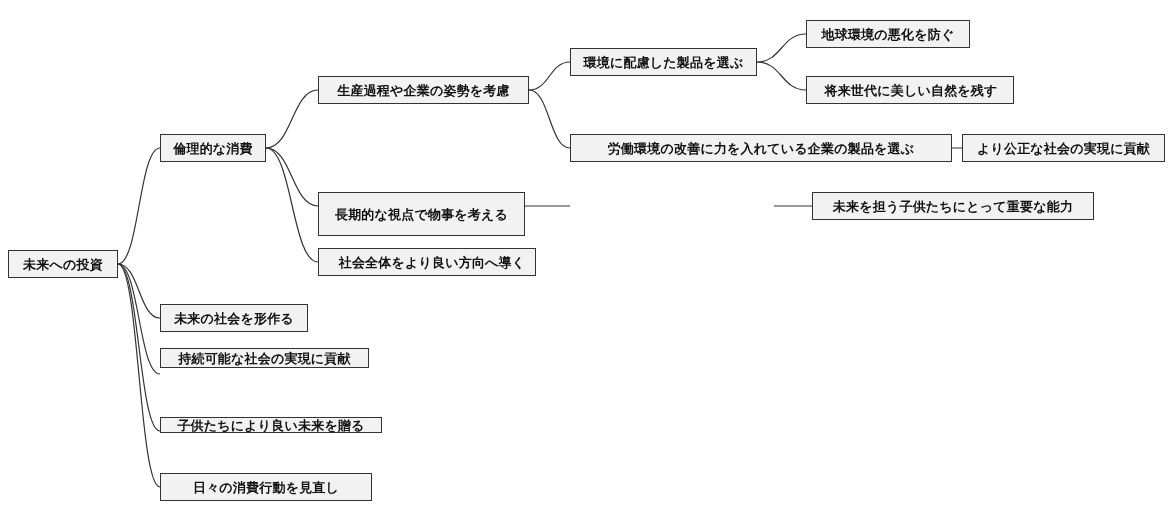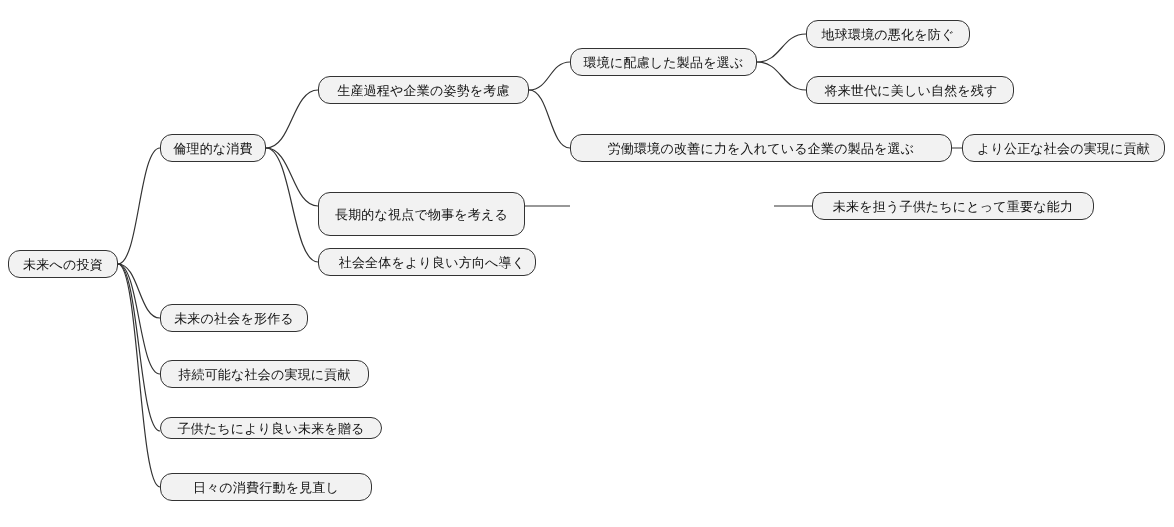--- a/index.html
+++ b/index.html
@@ -21,30 +21,31 @@
     top: 0;
     width: 1174px;
     height: 527px;
     pointer-events: none;
   }
   .node {
     position: absolute;
     box-sizing: border-box;
     background: #f2f2f2;
     border: 1px solid #333333;
-    border-radius: 12px;
+    border-radius: 0;
     color: #111111;
     font-size: 13px;
     line-height: 1;
     display: flex;
     align-items: center;
     justify-content: center;
     white-space: nowrap;
     padding: 0 10px;
     letter-spacing: 0.2px;
+    font-weight: bold;
   }
 </style>
 </head>
 <body>
 
 <div id="canvas">
   <svg id="edges" viewBox="0 0 1174 527">
       <path d="M 118 264 C 139 264, 139 148, 160 148" fill="none" stroke="#333333" stroke-width="1.2"></path>
       <path d="M 118 264 C 139 264, 139 318, 160 318" fill="none" stroke="#333333" stroke-width="1.2"></path>
       <path d="M 118 264 C 139 264, 139 374, 160 374" fill="none" stroke="#333333" stroke-width="1.2"></path>
@@ -57,22 +58,22 @@
       <path d="M 529 90 C 549.5 90, 549.5 148, 570 148" fill="none" stroke="#333333" stroke-width="1.2"></path>
       <path d="M 757 62 C 781.5 62, 781.5 34, 806 34" fill="none" stroke="#333333" stroke-width="1.2"></path>
       <path d="M 757 62 C 781.5 62, 781.5 90, 806 90" fill="none" stroke="#333333" stroke-width="1.2"></path>
       <path d="M 952 148 C 970 148, 944 148, 962 148" fill="none" stroke="#333333" stroke-width="1.2"></path>
       <path d="M 525 206 C 547.5 206, 547.5 206, 570 206" fill="none" stroke="#333333" stroke-width="1.2"></path>
       <path d="M 774 206 C 793 206, 793 206, 812 206" fill="none" stroke="#333333" stroke-width="1.2"></path>
     </svg>
 <div class="node" style="left: 8px; top: 250px; width: 110px; height: 28px; background: rgb(242, 242, 242); border-color: rgb(51, 51, 51); color: rgb(17, 17, 17);">未来への投資</div>
     <div class="node" style="left: 160px; top: 134px; width: 106px; height: 28px; background: rgb(242, 242, 242); border-color: rgb(51, 51, 51); color: rgb(17, 17, 17);">倫理的な消費</div>
     <div class="node" style="left: 160px; top: 304px; width: 148px; height: 28px; background: rgb(242, 242, 242); border-color: rgb(51, 51, 51); color: rgb(17, 17, 17);">未来の社会を形作る</div>
-    <div class="node" style="left: 160px; top: 360px; width: 209px; height: 28px; background: rgb(242, 242, 242); border-color: rgb(51, 51, 51); color: rgb(17, 17, 17);">持続可能な社会の実現に貢献</div>
-    <div class="node" style="left: 160px; top: 417px; width: 222px; height: 22px; background: rgb(242, 242, 242); border-color: rgb(51, 51, 51); color: rgb(17, 17, 17);">子供たちにより良い未来を贈る</div>
+    <div class="node" style="left: 160px; top: 348px; width: 209px; height: 20px; background: rgb(242, 242, 242); border-color: rgb(51, 51, 51); color: rgb(17, 17, 17);">持続可能な社会の実現に貢献</div>
+    <div class="node" style="left: 160px; top: 417px; width: 222px; height: 16px; background: rgb(242, 242, 242); border-color: rgb(51, 51, 51); color: rgb(17, 17, 17);">子供たちにより良い未来を贈る</div>
     <div class="node" style="left: 160px; top: 473px; width: 212px; height: 28px; background: rgb(242, 242, 242); border-color: rgb(51, 51, 51); color: rgb(17, 17, 17);">日々の消費行動を見直し</div>
     <div class="node" style="left: 318px; top: 76px; width: 211px; height: 28px; background: rgb(242, 242, 242); border-color: rgb(51, 51, 51); color: rgb(17, 17, 17);">生産過程や企業の姿勢を考慮</div>
     <div class="node" style="left: 318px; top: 192px; width: 207px; height: 44px; background: rgb(242, 242, 242); border-color: rgb(51, 51, 51); color: rgb(17, 17, 17);">長期的な視点で物事を考える</div>
     <div class="node" style="left: 318px; top: 248px; width: 218px; height: 28px; background: rgb(242, 242, 242); border-color: rgb(51, 51, 51); color: rgb(17, 17, 17); padding-left: 20px;">社会全体をより良い方向へ導く</div>
     <div class="node" style="left: 570px; top: 48px; width: 187px; height: 28px; background: rgb(242, 242, 242); border-color: rgb(51, 51, 51); color: rgb(17, 17, 17);">環境に配慮した製品を選ぶ</div>
     <div class="node" style="left: 570px; top: 134px; width: 382px; height: 28px; background: rgb(242, 242, 242); border-color: rgb(51, 51, 51); color: rgb(17, 17, 17);">労働環境の改善に力を入れている企業の製品を選ぶ</div>
     <div class="node" style="left: 806px; top: 20px; width: 164px; height: 28px; background: rgb(242, 242, 242); border-color: rgb(51, 51, 51); color: rgb(17, 17, 17);">地球環境の悪化を防ぐ</div>
     <div class="node" style="left: 806px; top: 76px; width: 208px; height: 28px; background: rgb(242, 242, 242); border-color: rgb(51, 51, 51); color: rgb(17, 17, 17); padding-left: 12px;">将来世代に美しい自然を残す</div>
     <div class="node" style="left: 962px; top: 134px; width: 203px; height: 28px; background: rgb(242, 242, 242); border-color: rgb(51, 51, 51); color: rgb(17, 17, 17);">より公正な社会の実現に貢献</div>
     <div class="node" style="left: 812px; top: 192px; width: 282px; height: 28px; background: rgb(242, 242, 242); border-color: rgb(51, 51, 51); color: rgb(17, 17, 17);">未来を担う子供たちにとって重要な能力</div>

